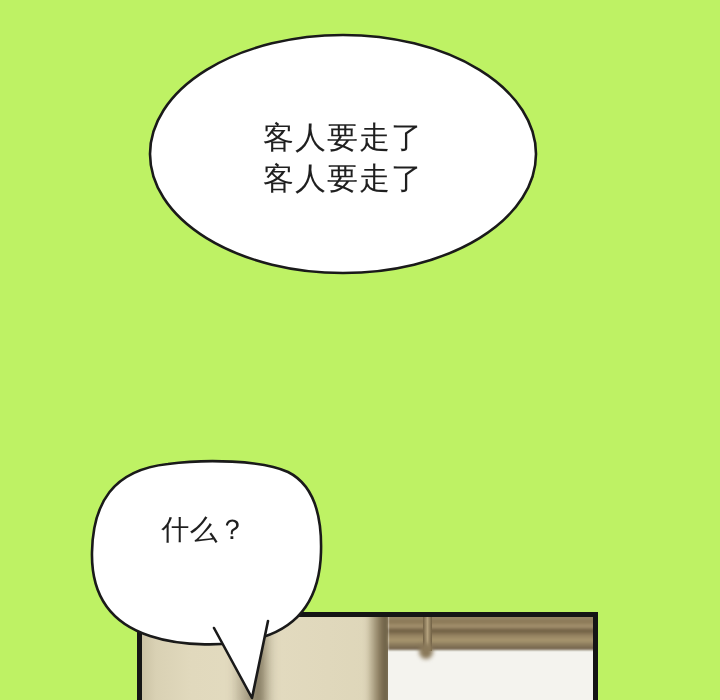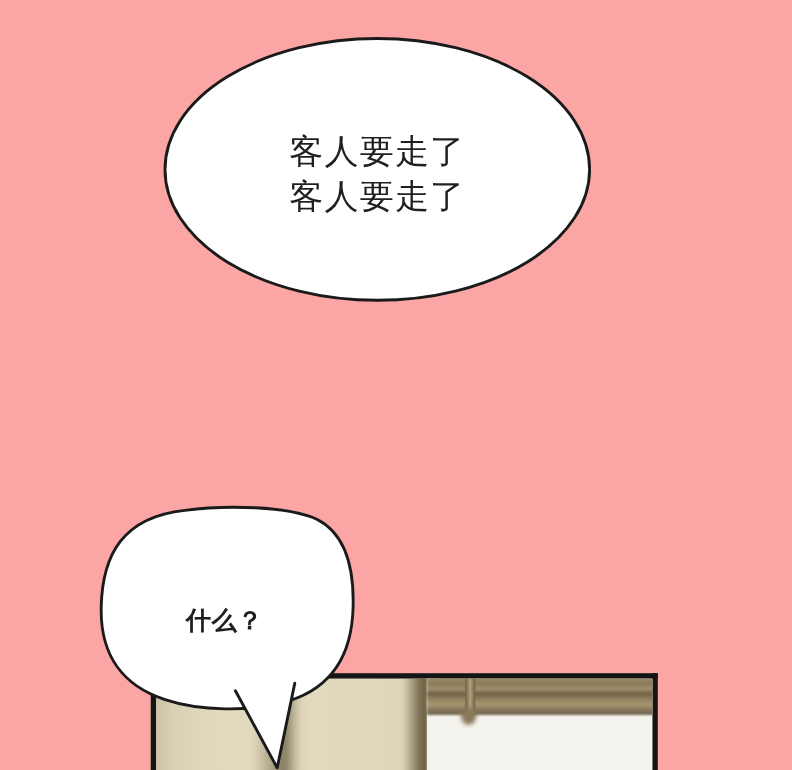--- a/index.html
+++ b/index.html
@@ -1,17 +1,17 @@
 <!DOCTYPE html>
 <html><head>
 <meta charset="utf-8">
 <style>
   html,body{margin:0;padding:0;background:#ffffff;}
   .stage{
-    position:relative;width:720px;height:700px;background:#fca5a5;
+    position:relative;width:720px;height:700px;background:#bef264;
     overflow:hidden;font-family:"Liberation Sans","DejaVu Sans",sans-serif;
   }
   
   .panel{
     position:absolute;left:137px;top:612px;width:461px;height:88px;
     box-sizing:border-box;border:5px solid #151515;border-bottom:none;
     background:#e1d9bd;overflow:hidden;
   }
   .panel .wall{
     position:absolute;left:-6px;top:-6px;width:264px;bottom:-6px;
@@ -50,22 +50,22 @@
   
   .bubble-text{
     position:absolute;color:#1f1f1f;text-align:center;
     font-family:"Liberation Sans","DejaVu Sans",sans-serif;
   }
   .bubble-text.top{
     left:183px;top:117px;width:320px;
     font-size:31px;line-height:41px;letter-spacing:1px;
   }
   .bubble-text.bottom{
-    left:104px;top:547px;width:200px;
-    font-size:23px;line-height:34px;letter-spacing:0.5px;font-weight:bold;
+    left:104px;top:513px;width:200px;
+    font-size:28px;line-height:34px;letter-spacing:0.5px;
   }
 </style>
 </head>
 <body>
 
 <div class="stage">
 
   <div class="panel">
     <div class="wall"></div>
     <div class="wall-shadow"></div>

